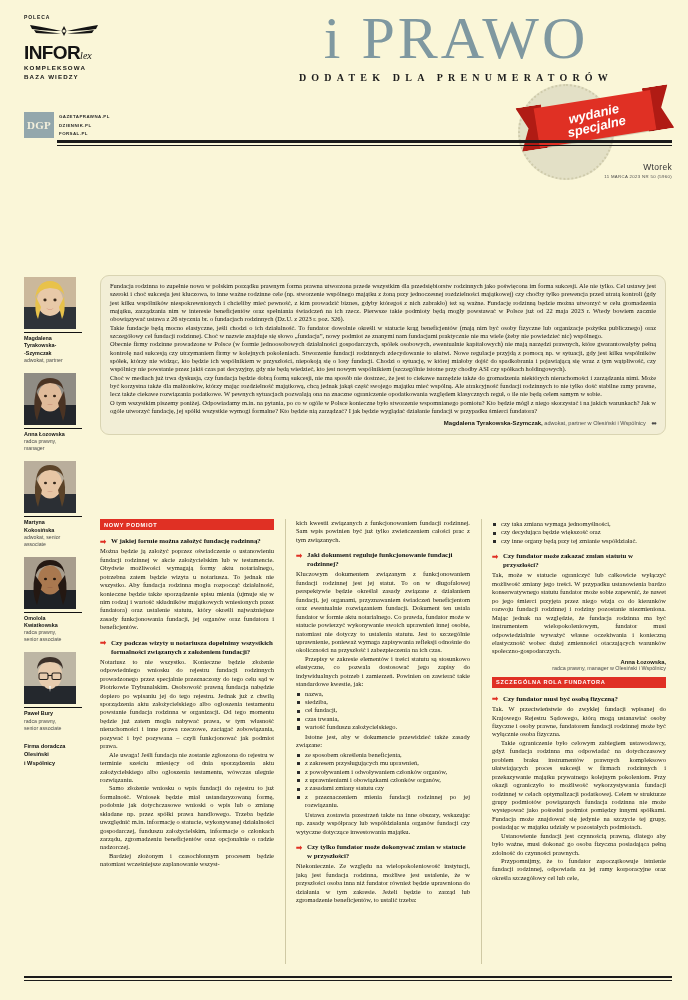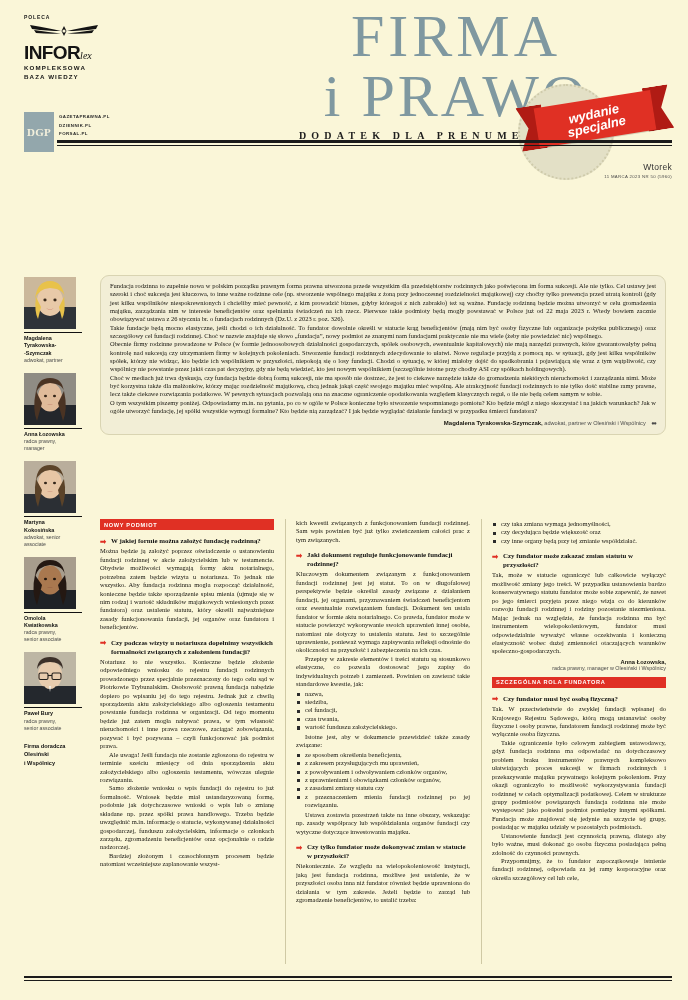--- a/index.html
+++ b/index.html
@@ -18,21 +18,21 @@
   .masthead{position:relative;height:148px;}
   .infor-block{position:absolute;left:24px;top:14px;width:120px;}
   .polec{font-family:"Liberation Sans",sans-serif;font-size:5px;font-weight:700;letter-spacing:.9px;color:#1a1a1a;margin-bottom:2px;}
   .infor-wings{width:72px;height:20px;position:relative;margin-left:4px;}
   .infor-wings svg{display:block;}
   .infor-word{font-family:"Liberation Sans",sans-serif;font-weight:700;font-size:19px;letter-spacing:-.6px;color:#141414;line-height:1;margin-top:1px;}
   .infor-word .lex{font-family:"Liberation Serif",serif;font-style:italic;font-weight:400;font-size:10px;letter-spacing:0;}
   .infor-sub{font-family:"Liberation Sans",sans-serif;font-weight:700;font-size:6.2px;letter-spacing:1.1px;color:#141414;line-height:1.45;margin-top:2px;}
 
   .dgp-block{position:absolute;left:24px;top:112px;display:flex;align-items:flex-start;gap:5px;}
-  .dgp-logo{width:30px;height:40px;background:#93a7ac;display:flex;align-items:center;justify-content:center;
+  .dgp-logo{width:30px;height:26px;background:#93a7ac;display:flex;align-items:center;justify-content:center;
             font-family:"Liberation Serif",serif;font-size:11px;font-weight:700;color:#f3f0dc;letter-spacing:.3px;}
   .dgp-lines{font-family:"Liberation Sans",sans-serif;font-size:4.4px;font-weight:700;letter-spacing:.45px;color:#2a2a2a;line-height:1.95;padding-top:1px;}
 
   .title-wrap{position:absolute;left:250px;top:8px;width:412px;text-align:center;}
   .firma{font-family:"Liberation Serif",serif;font-size:60px;line-height:.96;color:#7f98a0;letter-spacing:4px;}
   .iprawo{font-family:"Liberation Serif",serif;font-size:60px;line-height:1.02;color:#7f98a0;letter-spacing:3px;}
   .dodatek{font-family:"Liberation Serif",serif;font-size:10px;font-weight:700;letter-spacing:5.2px;color:#1d1d1d;margin-top:3px;}
 
   .seal{position:absolute;left:518px;top:84px;width:92px;height:92px;border-radius:50%;
         background:#e3e0c6;border:2px dotted #cfcbab;}
@@ -134,21 +134,20 @@
     <div class="dgp-block">
       <div class="dgp-logo">DGP</div>
       <div class="dgp-lines">
         <div>GAZETAPRAWNA.PL</div>
         <div>DZIENNIK.PL</div>
         <div>FORSAL.PL</div>
       </div>
     </div>
 
     <div class="title-wrap">
-      <div class="firma">FIRMA</div>
       <div class="iprawo">i PRAWO</div>
       <div class="dodatek">DODATEK DLA PRENUMERATORÓW</div>
     </div>
 
     <div class="seal"></div>
     <div class="ribbon">
       <div class="tail-l"></div>
       <div class="tail-r"></div>
       <div class="body"></div>
       <div class="txt">

